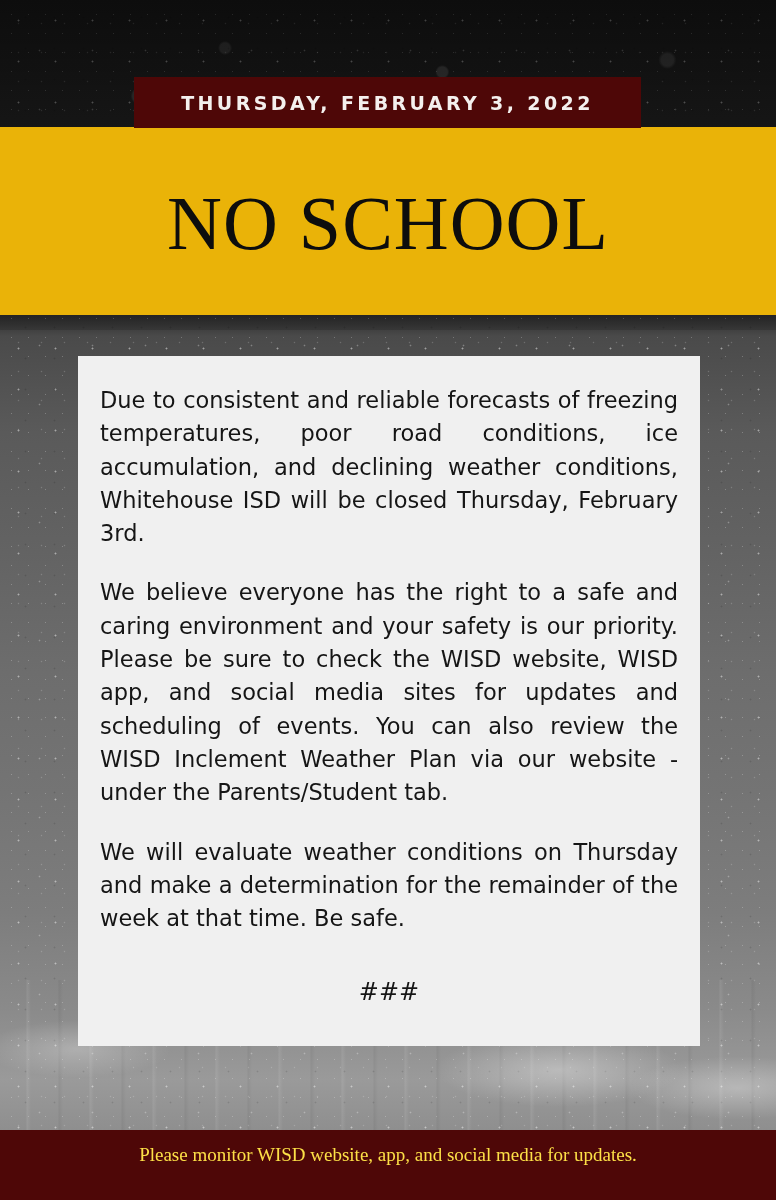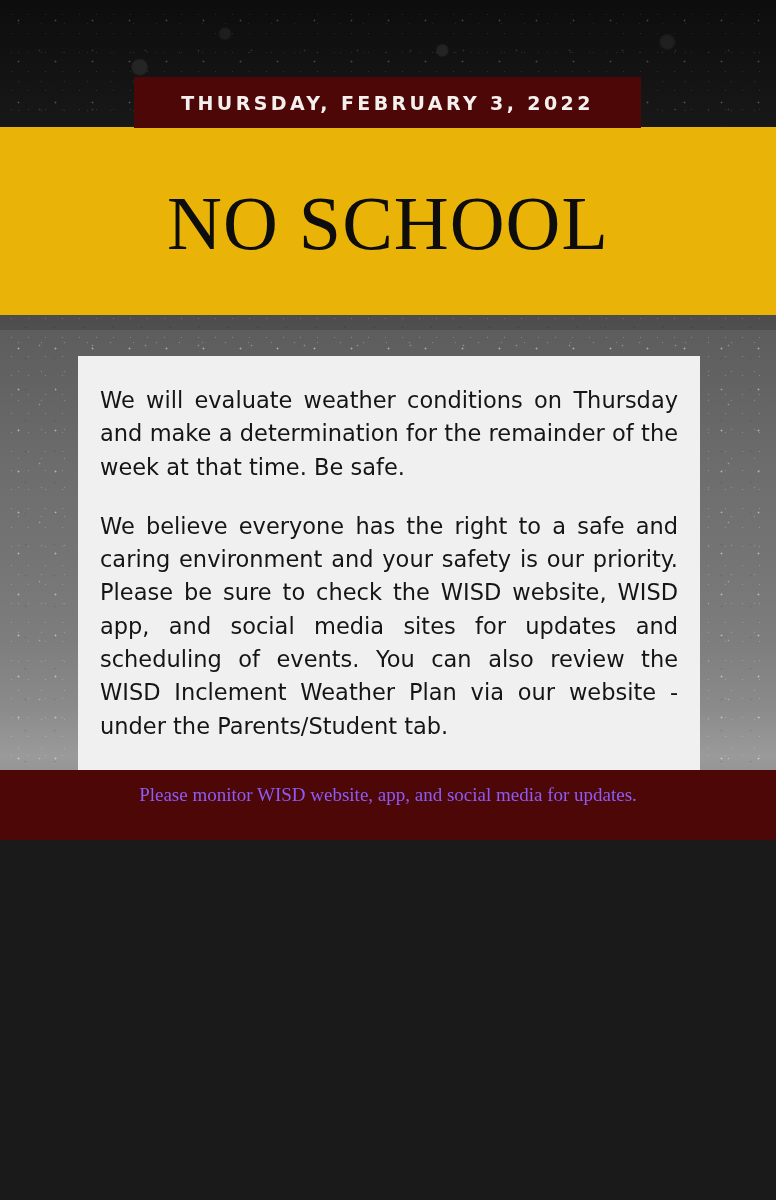--- a/index.html
+++ b/index.html
@@ -7,21 +7,21 @@
   html, body {
     width: 776px;
     height: 1200px;
     background: #1a1a1a;
     font-family: "Liberation Sans", sans-serif;
   }
 
   .poster {
     position: relative;
     width: 776px;
-    height: 840px;
+    height: 1200px;
     overflow: hidden;
     background: #2b2b2b;
   }
 
   
   .photo-bg {
     position: absolute;
     inset: 0;
     background:
       radial-gradient(circle at 18% 8%, rgba(255,255,255,0.16) 0 7px, rgba(255,255,255,0) 9px),
@@ -198,21 +198,21 @@
     background: #4e0707;
     z-index: 6;
     display: flex;
     align-items: flex-start;
     justify-content: center;
     padding-top: 14px;
   }
   .footer-bar span {
     font-family: "Liberation Serif", "DejaVu Serif", serif;
     font-size: 19px;
-    color: #8b5cf6;
+    color: #fde047;
     white-space: nowrap;
   }
 </style>
 </head>
 <body>
 
 <div class="poster">
 
   <div class="photo-bg"></div>
   <div class="speckle"></div>
@@ -223,22 +223,23 @@
 
   <div class="date-banner">
     <span>THURSDAY, FEBRUARY 3, 2022</span>
   </div>
 
   <div class="headline-band">
     <div class="headline-main">NO SCHOOL</div>
   </div>
 
   <div class="message-card">
+    <p class="para">Due to consistent and reliable forecasts of freezing temperatures, poor road conditions, ice accumulation, and declining weather conditions, Whitehouse ISD will be closed Thursday, February 3rd.</p>
+    <p class="para">We believe everyone has the right to a safe and caring environment and your safety is our priority. Please be sure to check the WISD website, WISD app, and social media sites for updates and scheduling of events. You can also review the WISD Inclement Weather Plan via our website - under the Parents/Student tab.</p>
     <p class="para">We will evaluate weather conditions on Thursday and make a determination for the remainder of the week at that time. Be safe.</p>
-    <p class="para">We believe everyone has the right to a safe and caring environment and your safety is our priority. Please be sure to check the WISD website, WISD app, and social media sites for updates and scheduling of events. You can also review the WISD Inclement Weather Plan via our website - under the Parents/Student tab.</p>
     <p class="endmark">###</p>
   </div>
 
   <div class="footer-bar">
     <span>Please monitor WISD website, app, and social media for updates.</span>
   </div>
 
 </div>
 
 </body></html>

